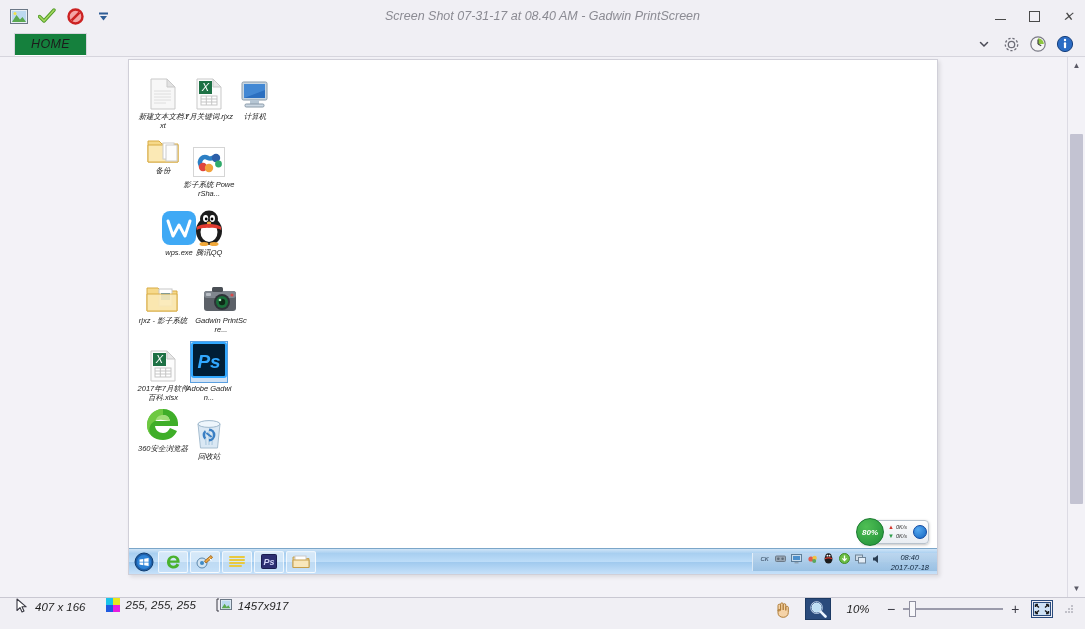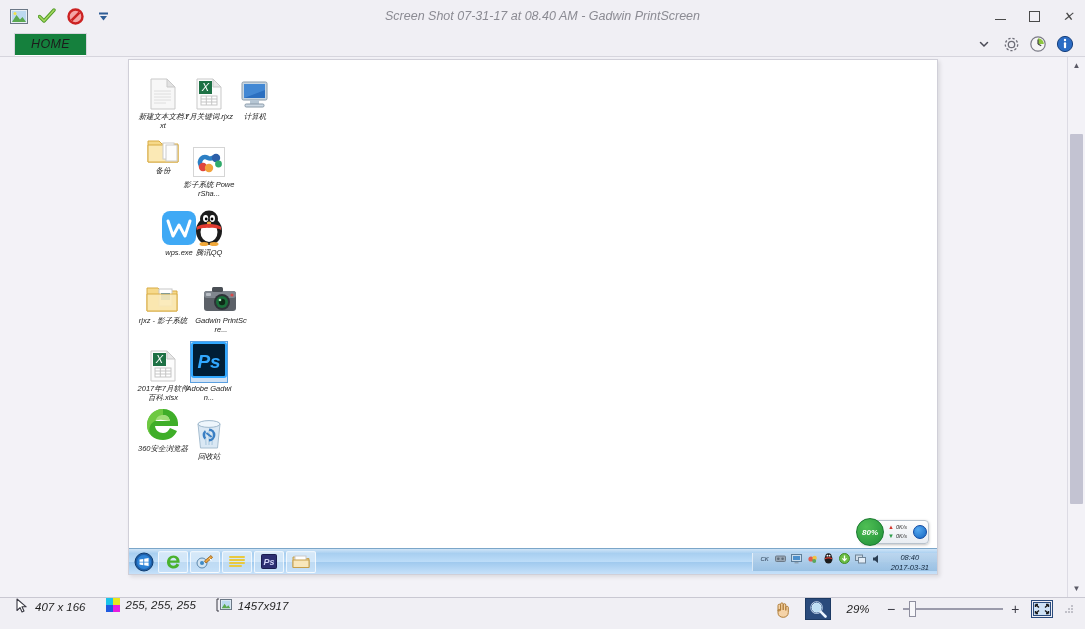--- a/index.html
+++ b/index.html
@@ -575,21 +575,21 @@
                   <rect x="3.5" y="3.5" width="7" height="5.5" fill="#e3edf6" stroke="#6f8396"></rect>
                 </svg>
             </span>
             <span class="tico">
               <svg width="10" height="10" viewBox="0 0 10 10">
                   <path d="M1 3.6 H3 L6 1 V9 L3 6.4 H1 Z" fill="#2a3d52"></path>
                 </svg>
             </span>
             <div class="clock">
               <div>08:40</div>
-              <div>2017-03-31</div>
+              <div>2017-07-18</div>
             </div>
           </div>
         </div>
       </div>
     </div>
 
     <div class="vscroll">
       <div class="vs-arrow">▲</div>
       <div class="vs-track">
         <div class="vs-thumb"></div>
@@ -636,21 +636,21 @@
             <path d="M5 10 V4.5 a1.3 1.3 0 0 1 2.6 0 V9 V3.2 a1.3 1.3 0 0 1 2.6 0 V9 V4 a1.3 1.3 0 0 1 2.6 0 V9.4 V6.2 a1.3 1.3 0 0 1 2.5 0 V11.5 c0 3-2.3 4.8-5 4.8 -3 0-5.3-1.6-5.3-4.4 V9.6 a1.2 1.2 0 0 1 2.4 0 Z" fill="#f5d3a8" stroke="#b07e3a" stroke-width="1"></path>
           </svg>
       </div>
       <div class="tool-btn active">
         <svg width="18" height="18" viewBox="0 0 18 18">
             <circle cx="7.6" cy="7.6" r="5.4" fill="#bfe0f5" stroke="#eaf4ff" stroke-width="1.8"></circle>
             <circle cx="7.6" cy="7.6" r="5.4" fill="none" stroke="#1f4e87" stroke-width=".8"></circle>
             <path d="M11.6 11.6 L16.5 16.5" stroke="#eaf4ff" stroke-width="2.6" stroke-linecap="round"></path>
           </svg>
       </div>
-      <span class="zoom-val">29%</span>
+      <span class="zoom-val">10%</span>
       <div class="zslider">
         <span class="zsign">−</span>
         <div class="ztrack">
           <div class="zhandle"></div>
         </div>
         <span class="zsign">+</span>
       </div>
       <div class="fitbtn">
         <svg width="18" height="14" viewBox="0 0 18 14">
             <rect x="0.5" y="0.5" width="17" height="13" fill="#cfe2f5" stroke="#2a4b7c"></rect>

